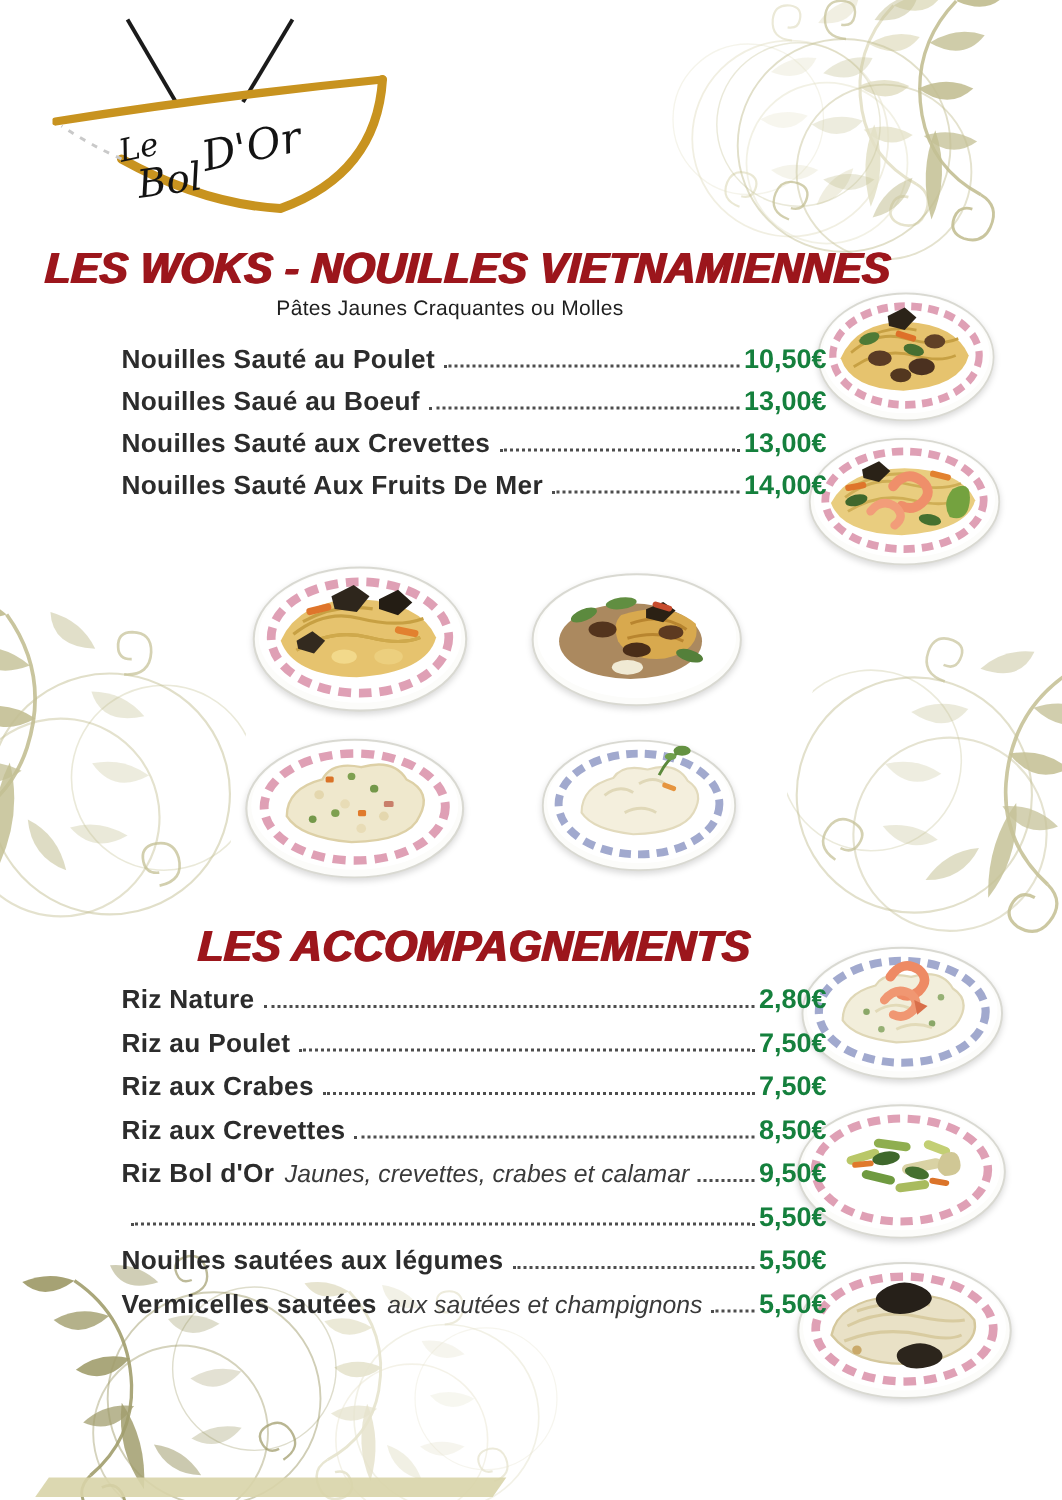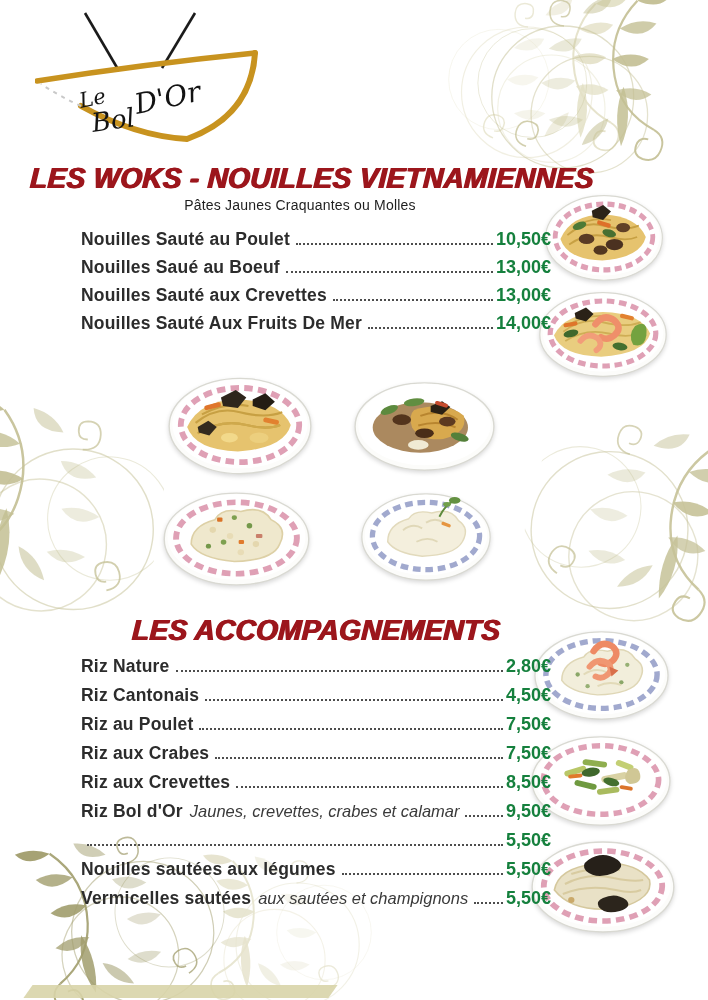--- a/index.html
+++ b/index.html
@@ -149,25 +149,20 @@
   </div>
 
 <div id="title-2" class="section-title">LES ACCOMPAGNEMENTS</div>
 <div id="list-1" class="menu-list">
     <div class="menu-row">
       <span class="item-name">Riz Nature</span>
       <span class="dots"></span>
       <span class="item-price">2,80€</span>
     </div>
     <div class="menu-row">
-      <span class="item-name">Riz Cantonais</span>
-      <span class="dots"></span>
-      <span class="item-price">4,50€</span>
-    </div>
-    <div class="menu-row">
       <span class="item-name">Riz au Poulet</span>
       <span class="dots"></span>
       <span class="item-price">7,50€</span>
     </div>
     <div class="menu-row">
       <span class="item-name">Riz aux Crabes</span>
       <span class="dots"></span>
       <span class="item-price">7,50€</span>
     </div>
     <div class="menu-row">

